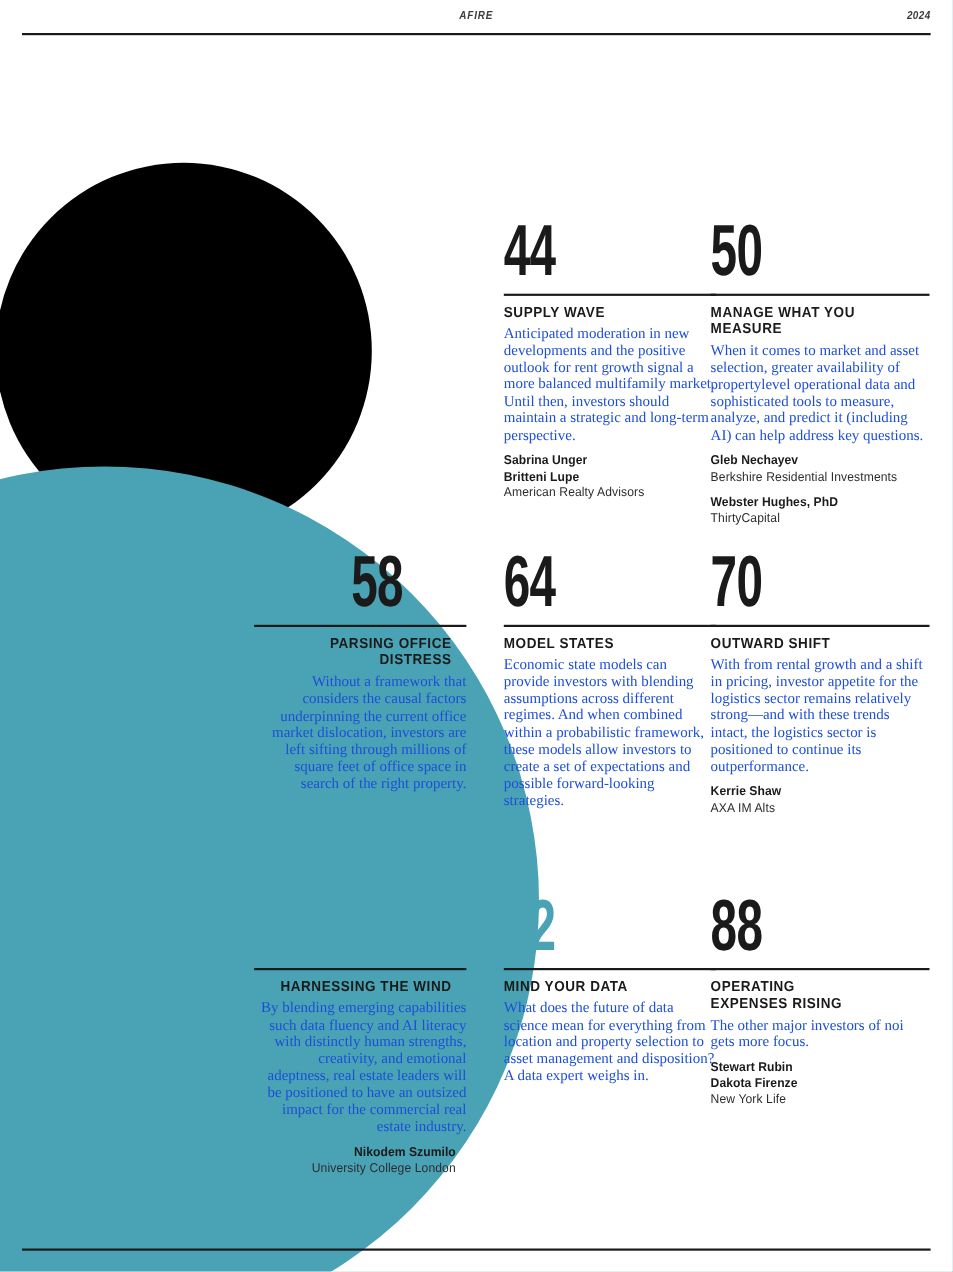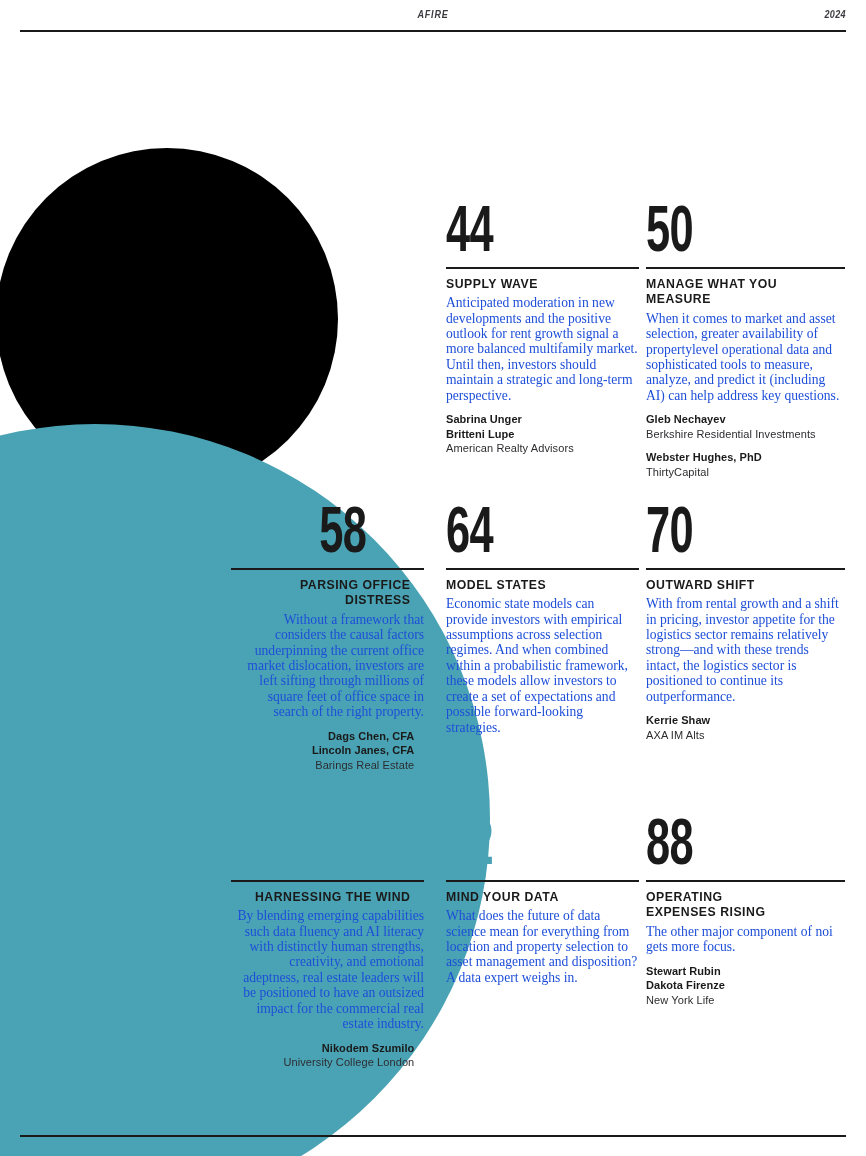--- a/index.html
+++ b/index.html
@@ -105,21 +105,21 @@
     width: 866px;
     height: 1156px;
     z-index: 4;
   }
   .entry {
     position: absolute;
     width: 193px;
   }
   
   .col-1 { left: 231px; text-align: right; }
-  .col-2 { left: 446px; }
+  .col-2 { left: 458px; }
   .col-3 { left: 646px; width: 199px; }
 
   
   .row-1 { top: 205px; }
   .row-2 { top: 506px; }
   .row-3 { top: 818px; }
 
   .entry-number {
     font-family: "Liberation Sans", sans-serif;
     font-weight: 700;
@@ -227,32 +227,27 @@
       <div class="byline-name">Webster Hughes, PhD</div>
       <div class="byline-org">ThirtyCapital</div>
     </div>
   </div>
 
   <div class="entry col-1 row-2">
     <div class="entry-number">58</div>
     <div class="entry-rule"></div>
     <div class="entry-title">PARSING OFFICE DISTRESS</div>
     <div class="entry-desc">Without a framework that considers the causal factors underpinning the current office market dislocation, investors are left sifting through millions of square feet of office space in search of the right property.</div>
-    <div class="byline">
-      <div class="byline-name">Dags Chen, CFA
-Lincoln Janes, CFA</div>
-      <div class="byline-org">Barings Real Estate</div>
-    </div>
   </div>
 
   <div class="entry col-2 row-2">
     <div class="entry-number">64</div>
     <div class="entry-rule"></div>
     <div class="entry-title">MODEL STATES</div>
-    <div class="entry-desc">Economic state models can provide investors with empirical assumptions across selection regimes. And when combined within a probabilistic framework, these models allow investors to create a set of expectations and possible forward-looking strategies.</div>
+    <div class="entry-desc">Economic state models can provide investors with blending assumptions across different regimes. And when combined within a probabilistic framework, these models allow investors to create a set of expectations and possible forward-looking strategies.</div>
   </div>
 
   <div class="entry col-3 row-2">
     <div class="entry-number">70</div>
     <div class="entry-rule"></div>
     <div class="entry-title">OUTWARD SHIFT</div>
     <div class="entry-desc">With from rental growth and a shift in pricing, investor appetite for the logistics sector remains relatively strong—and with these trends intact, the logistics sector is positioned to continue its outperformance.</div>
     <div class="byline">
       <div class="byline-name">Kerrie Shaw</div>
       <div class="byline-org">AXA IM Alts</div>
@@ -275,21 +270,21 @@
     <div class="entry-rule"></div>
     <div class="entry-title">MIND YOUR DATA</div>
     <div class="entry-desc">What does the future of data science mean for everything from location and property selection to asset management and disposition? A data expert weighs in.</div>
   </div>
 
   <div class="entry col-3 row-3">
     <div class="entry-number">88</div>
     <div class="entry-rule"></div>
     <div class="entry-title">OPERATING
 EXPENSES RISING</div>
-    <div class="entry-desc">The other major component of noi gets more focus.</div>
+    <div class="entry-desc">The other major investors of noi gets more focus.</div>
     <div class="byline">
       <div class="byline-name">Stewart Rubin
 Dakota Firenze</div>
       <div class="byline-org">New York Life</div>
     </div>
   </div>
 
 </div>
 
 <div class="rule-bottom"></div>

